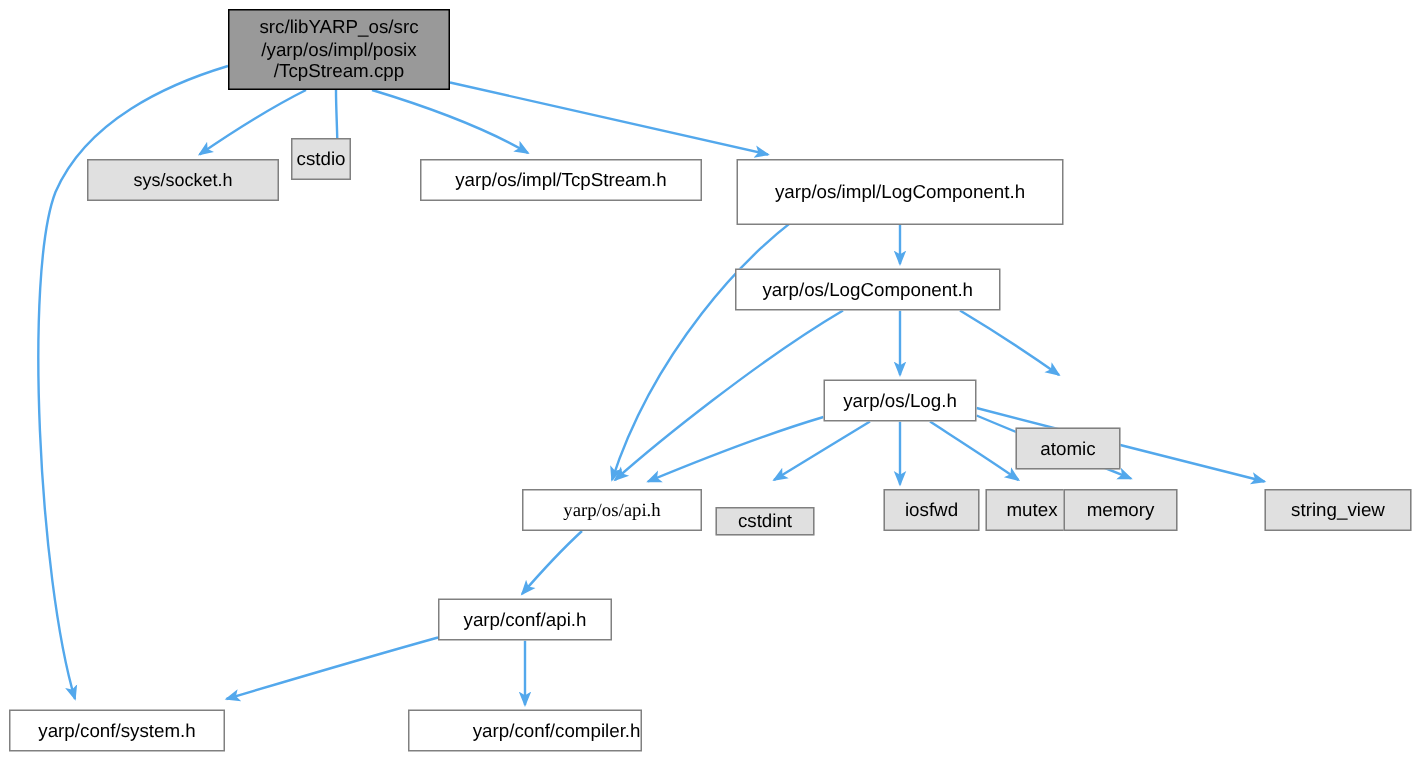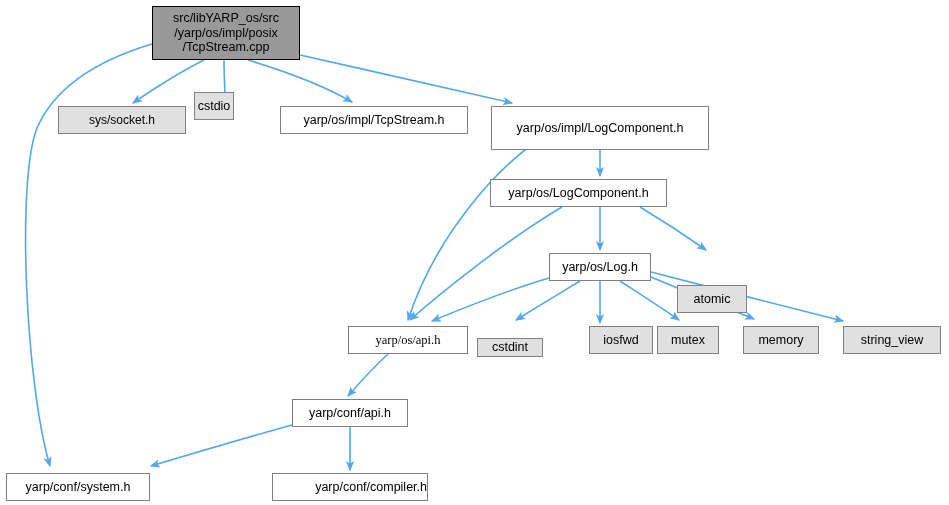--- a/index.html
+++ b/index.html
@@ -91,19 +91,19 @@
       <div class="node-box fill-gray" style="left: 194px; top: 92px; width: 40px; height: 28px; font-size: 12.5px;"><span class="node-label">cstdio</span></div>
       <div class="node-box fill-white" style="left: 280px; top: 106px; width: 188px; height: 28px; font-size: 12.5px;"><span class="node-label">yarp/os/impl/TcpStream.h</span></div>
       <div class="node-box fill-white" style="left: 491px; top: 106px; width: 218px; height: 44px; font-size: 12.5px;"><span class="node-label">yarp/os/impl/LogComponent.h</span></div>
       <div class="node-box fill-white" style="left: 490px; top: 179px; width: 177px; height: 28px; font-size: 12.5px;"><span class="node-label">yarp/os/LogComponent.h</span></div>
       <div class="node-box fill-white" style="left: 549px; top: 253px; width: 102px; height: 28px; font-size: 12.5px;"><span class="node-label">yarp/os/Log.h</span></div>
       <div class="node-box fill-gray" style="left: 677px; top: 253px; width: 70px; height: 28px; font-size: 12.5px; margin-top: 32px;"><span class="node-label">atomic</span></div>
       <div class="node-box fill-white" style="left: 348px; top: 326px; width: 120px; height: 28px; font-size: 12.5px; font-family: Liberation Serif, serif;"><span class="node-label">yarp/os/api.h</span></div>
       <div class="node-box fill-gray" style="left: 477px; top: 338px; width: 66px; height: 19px; font-size: 12.5px;"><span class="node-label">cstdint</span></div>
       <div class="node-box fill-gray" style="left: 568px; top: 326px; width: 64px; height: 28px; font-size: 12.5px; margin-left: 21px;"><span class="node-label">iosfwd</span></div>
       <div class="node-box fill-gray" style="left: 657px; top: 326px; width: 62px; height: 28px; font-size: 12.5px;"><span class="node-label">mutex</span></div>
-      <div class="node-box fill-gray" style="left: 743px; top: 326px; width: 76px; height: 28px; font-size: 12.5px;"><span class="node-label">memory</span></div>
+      <div class="node-box fill-gray" style="left: 709px; top: 326px; width: 76px; height: 28px; font-size: 12.5px;"><span class="node-label">memory</span></div>
       <div class="node-box fill-gray" style="left: 843px; top: 326px; width: 98px; height: 28px; font-size: 12.5px;"><span class="node-label">string_view</span></div>
       <div class="node-box fill-white" style="left: 292px; top: 399px; width: 116px; height: 28px; font-size: 12.5px; justify-content: flex-end;"><span class="node-label">yarp/conf/api.h</span></div>
       <div class="node-box fill-white" style="left: 6px; top: 473px; width: 144px; height: 28px; font-size: 12.5px;"><span class="node-label">yarp/conf/system.h</span></div>
       <div class="node-box fill-white" style="left: 272px; top: 473px; width: 156px; height: 28px; font-size: 12.5px; text-align: right;"><span class="node-label">yarp/conf/compiler.h</span></div>
     </div>
 </div>
 
 </body></html>

